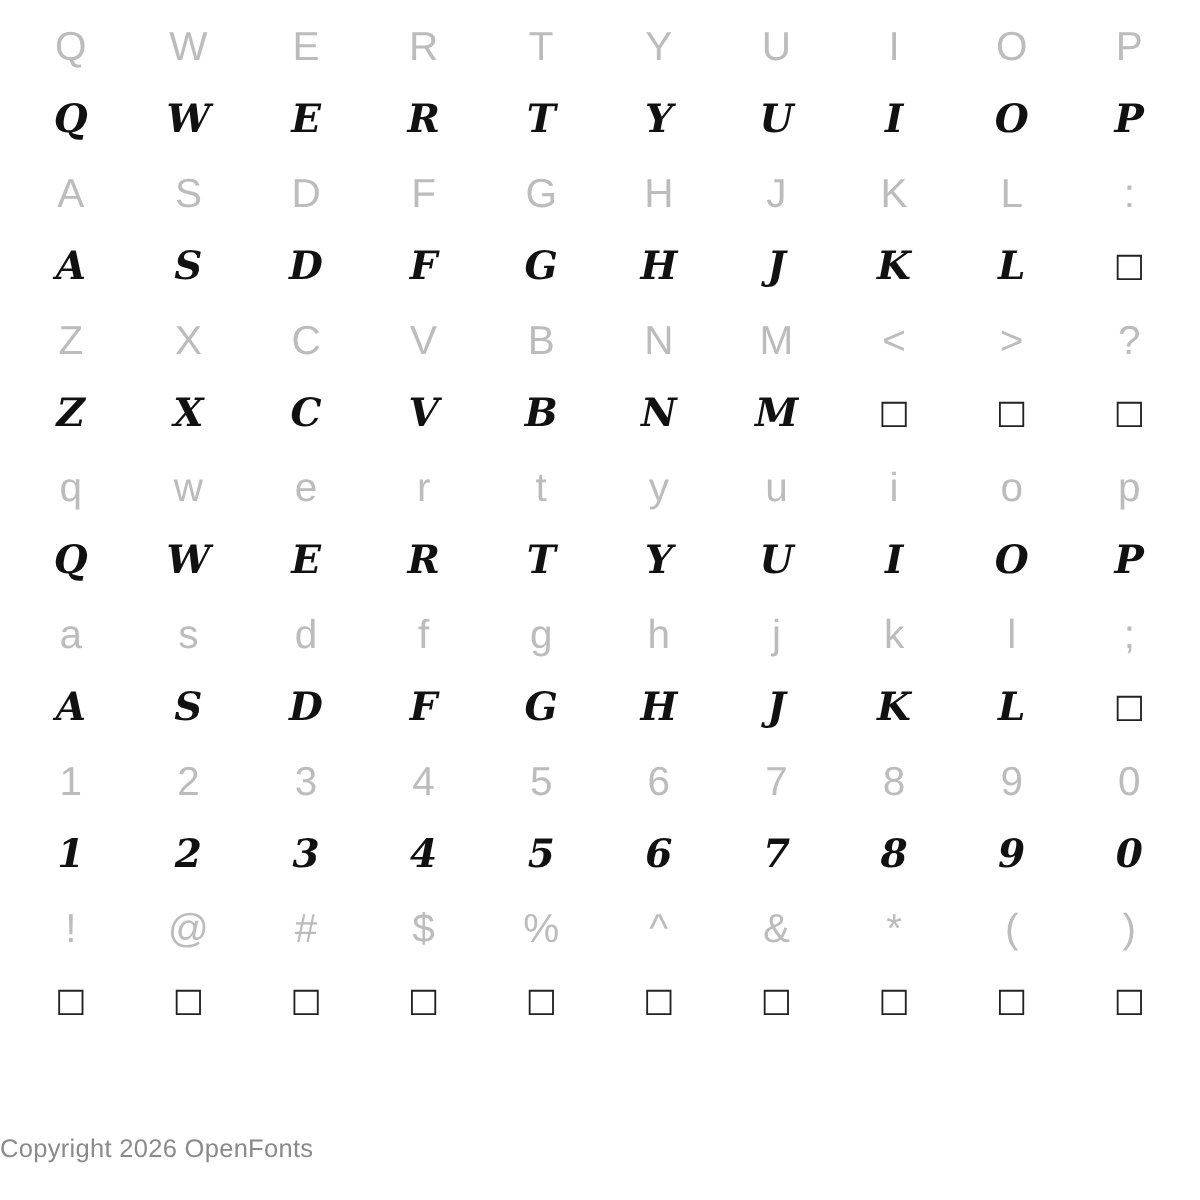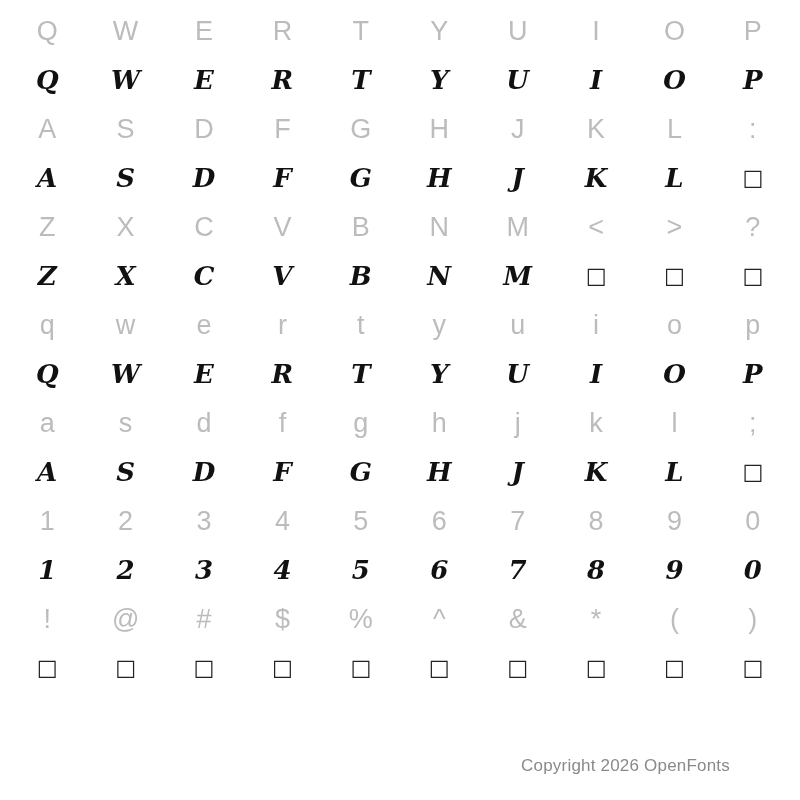--- a/index.html
+++ b/index.html
@@ -67,21 +67,21 @@
     font-size: 22px;
     color: #222222;
     font-family: "DejaVu Sans", sans-serif;
   }
   .spacer-top { height: 6px; }
   .footer {
     position: absolute;
     left: 0;
     right: 0;
     bottom: 24px;
-    text-align: right;
+    text-align: left;
     padding-right: 70px;
     box-sizing: border-box;
   }
   .footer .copyright {
     color: #8a8a8a;
     font-size: 17px;
     font-family: "Liberation Sans", sans-serif;
     letter-spacing: 0.2px;
   }
 </style>

